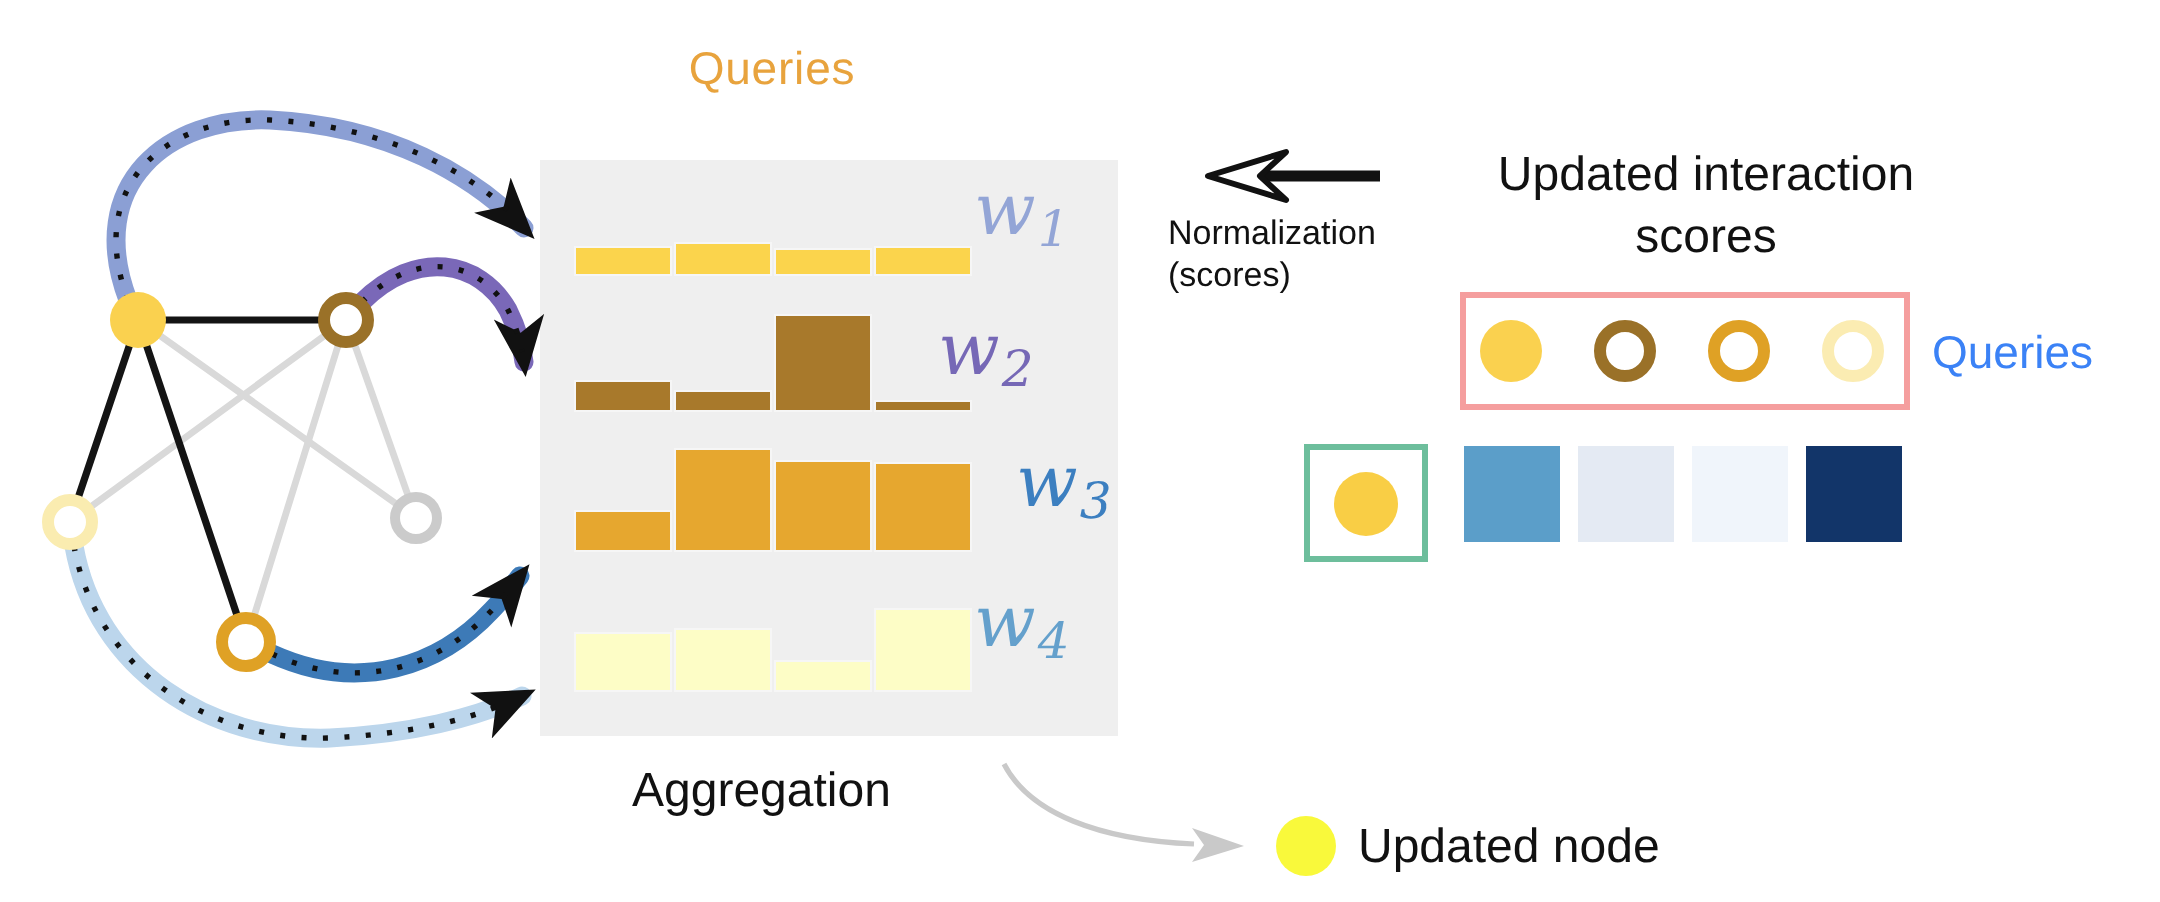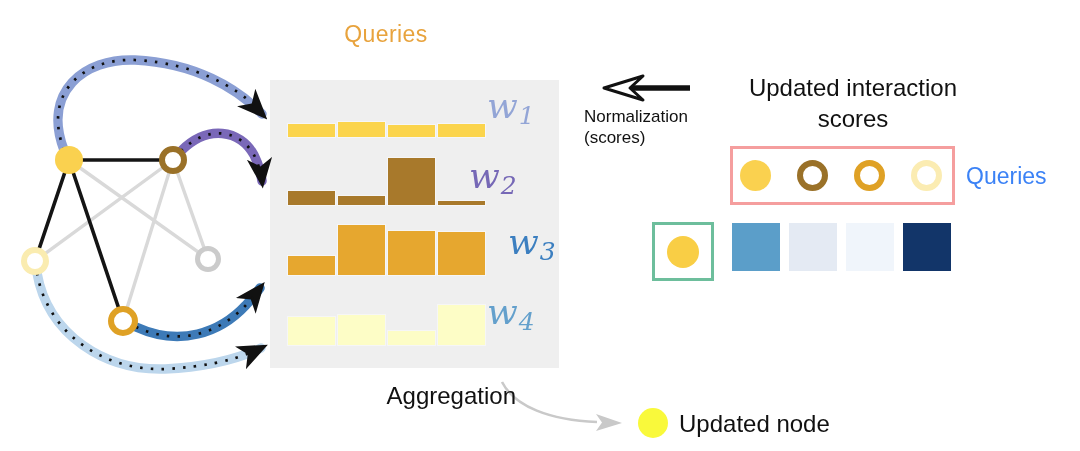--- a/index.html
+++ b/index.html
@@ -9,21 +9,21 @@
 
   
   #values-panel { left:270px; top:80px; width:289px; height:288px; }
 
   
   .bar { position:absolute; box-shadow:0 0 0 1px rgba(255,255,255,0.45); }
 
   
   .label { position:absolute; white-space:nowrap; }
   #values-title   { left:286px; top:21px;  width:200px; text-align:center; font-size:23px; font-weight:500; letter-spacing:.4px; }
-  #aggregation    { left:316px; top:382px; width:200px; text-align:right; font-size:24px; }
+  #aggregation    { left:316px; top:382px; width:200px; text-align:left; font-size:24px; }
   #normalization  { left:584px; top:106px; width:136px; text-align:left; font-size:17px; line-height:21px; }
   #pairwise       { left:727px; top:72px;  width:252px; text-align:center; font-size:24px; line-height:31px; }
   #queries-label  { left:966px; top:163px; font-size:23px; }
   #keys-label     { left:648px; top:295px; width:70px; text-align:center; font-size:24px; }
   #updated-label  { left:679px; top:410px; font-size:24px; }
 
   
   .wlabel { position:absolute; font-family:"DejaVu Serif", serif; font-style:italic; font-size:36px; line-height:1; }
   .wlabel sub { font-size:25px; vertical-align:-6px; margin-left:1px; font-style:italic; }
   #w1 { left:487px; top:88px; }

